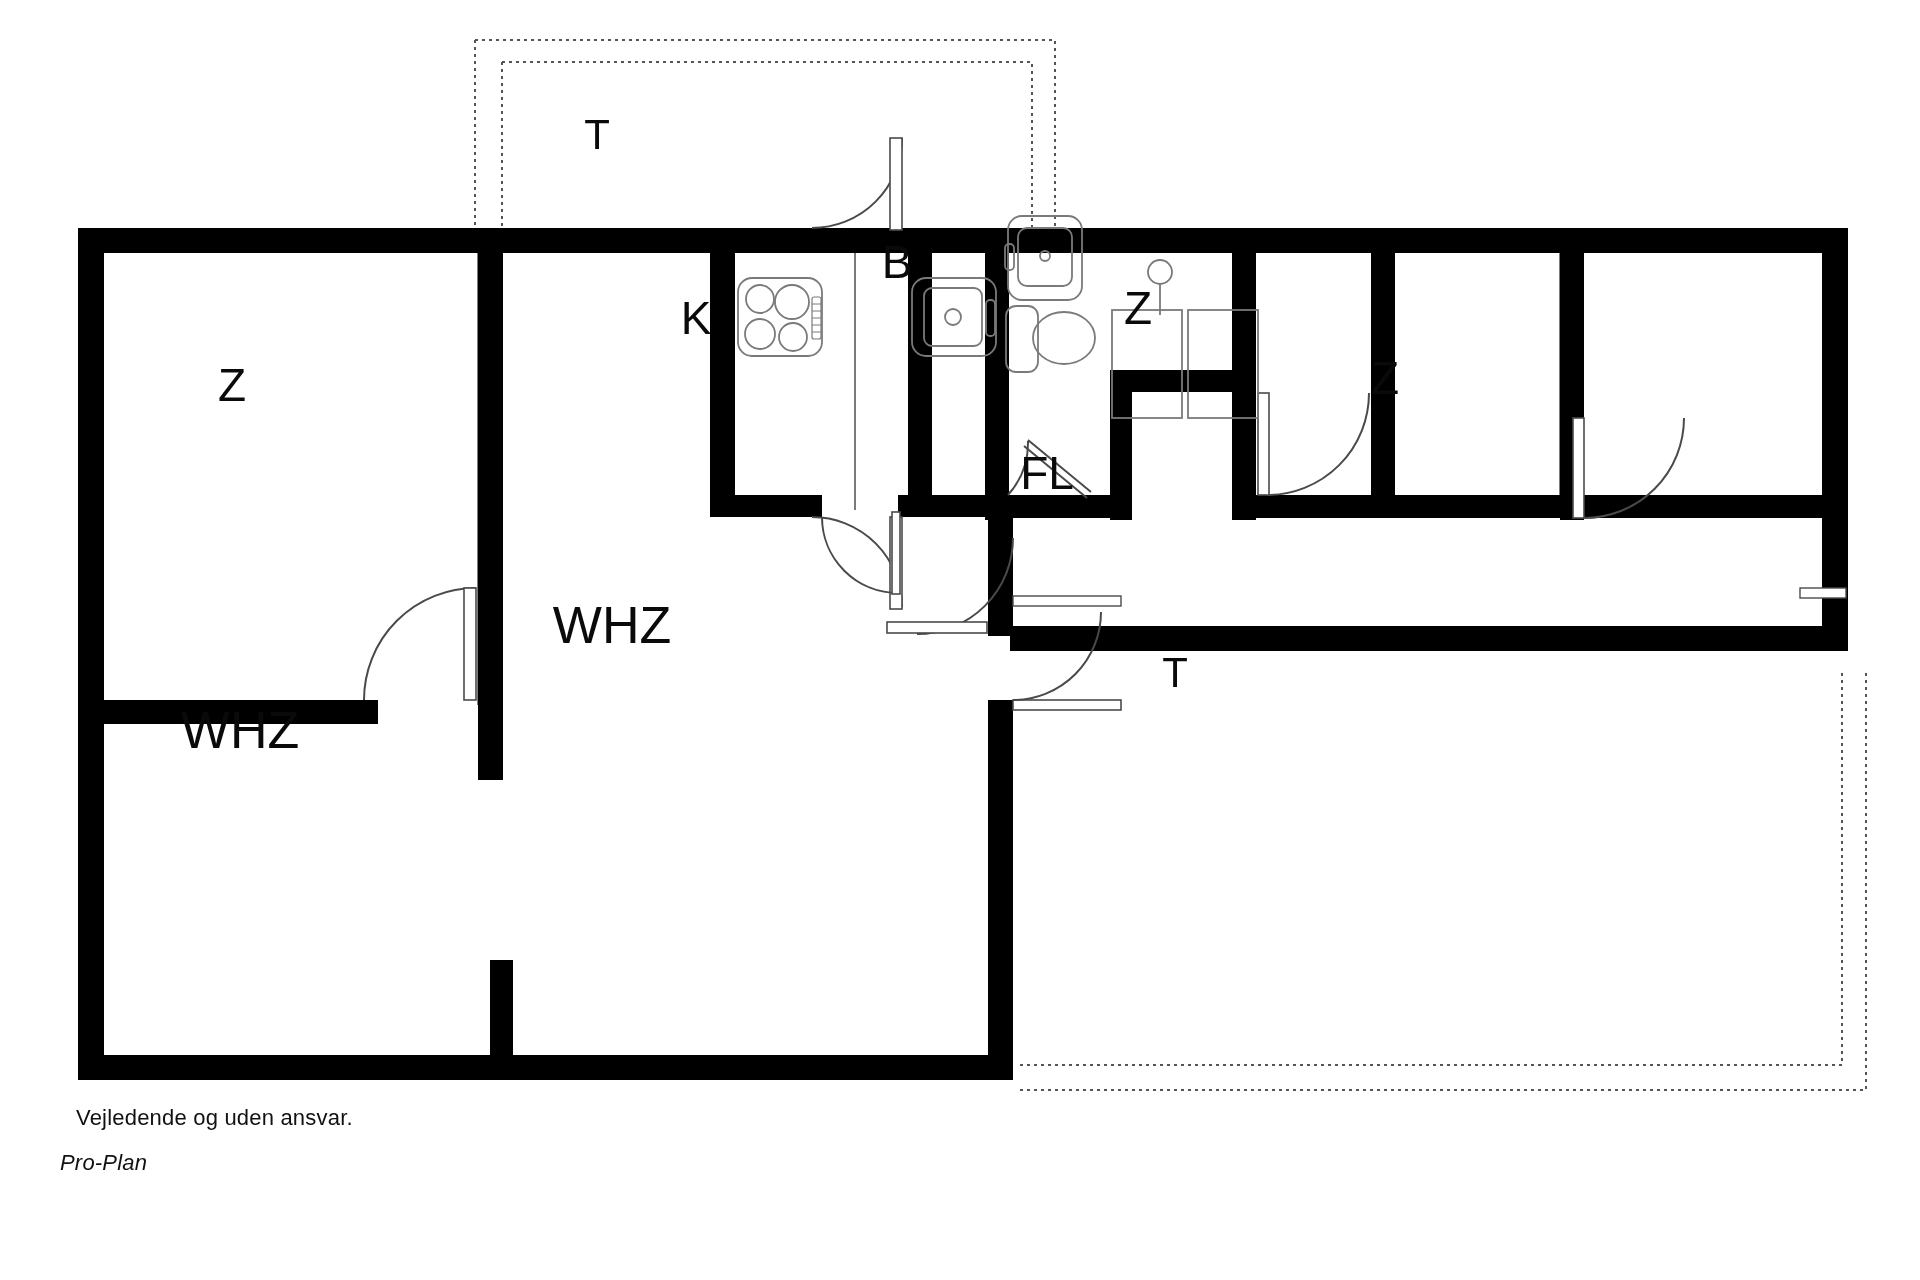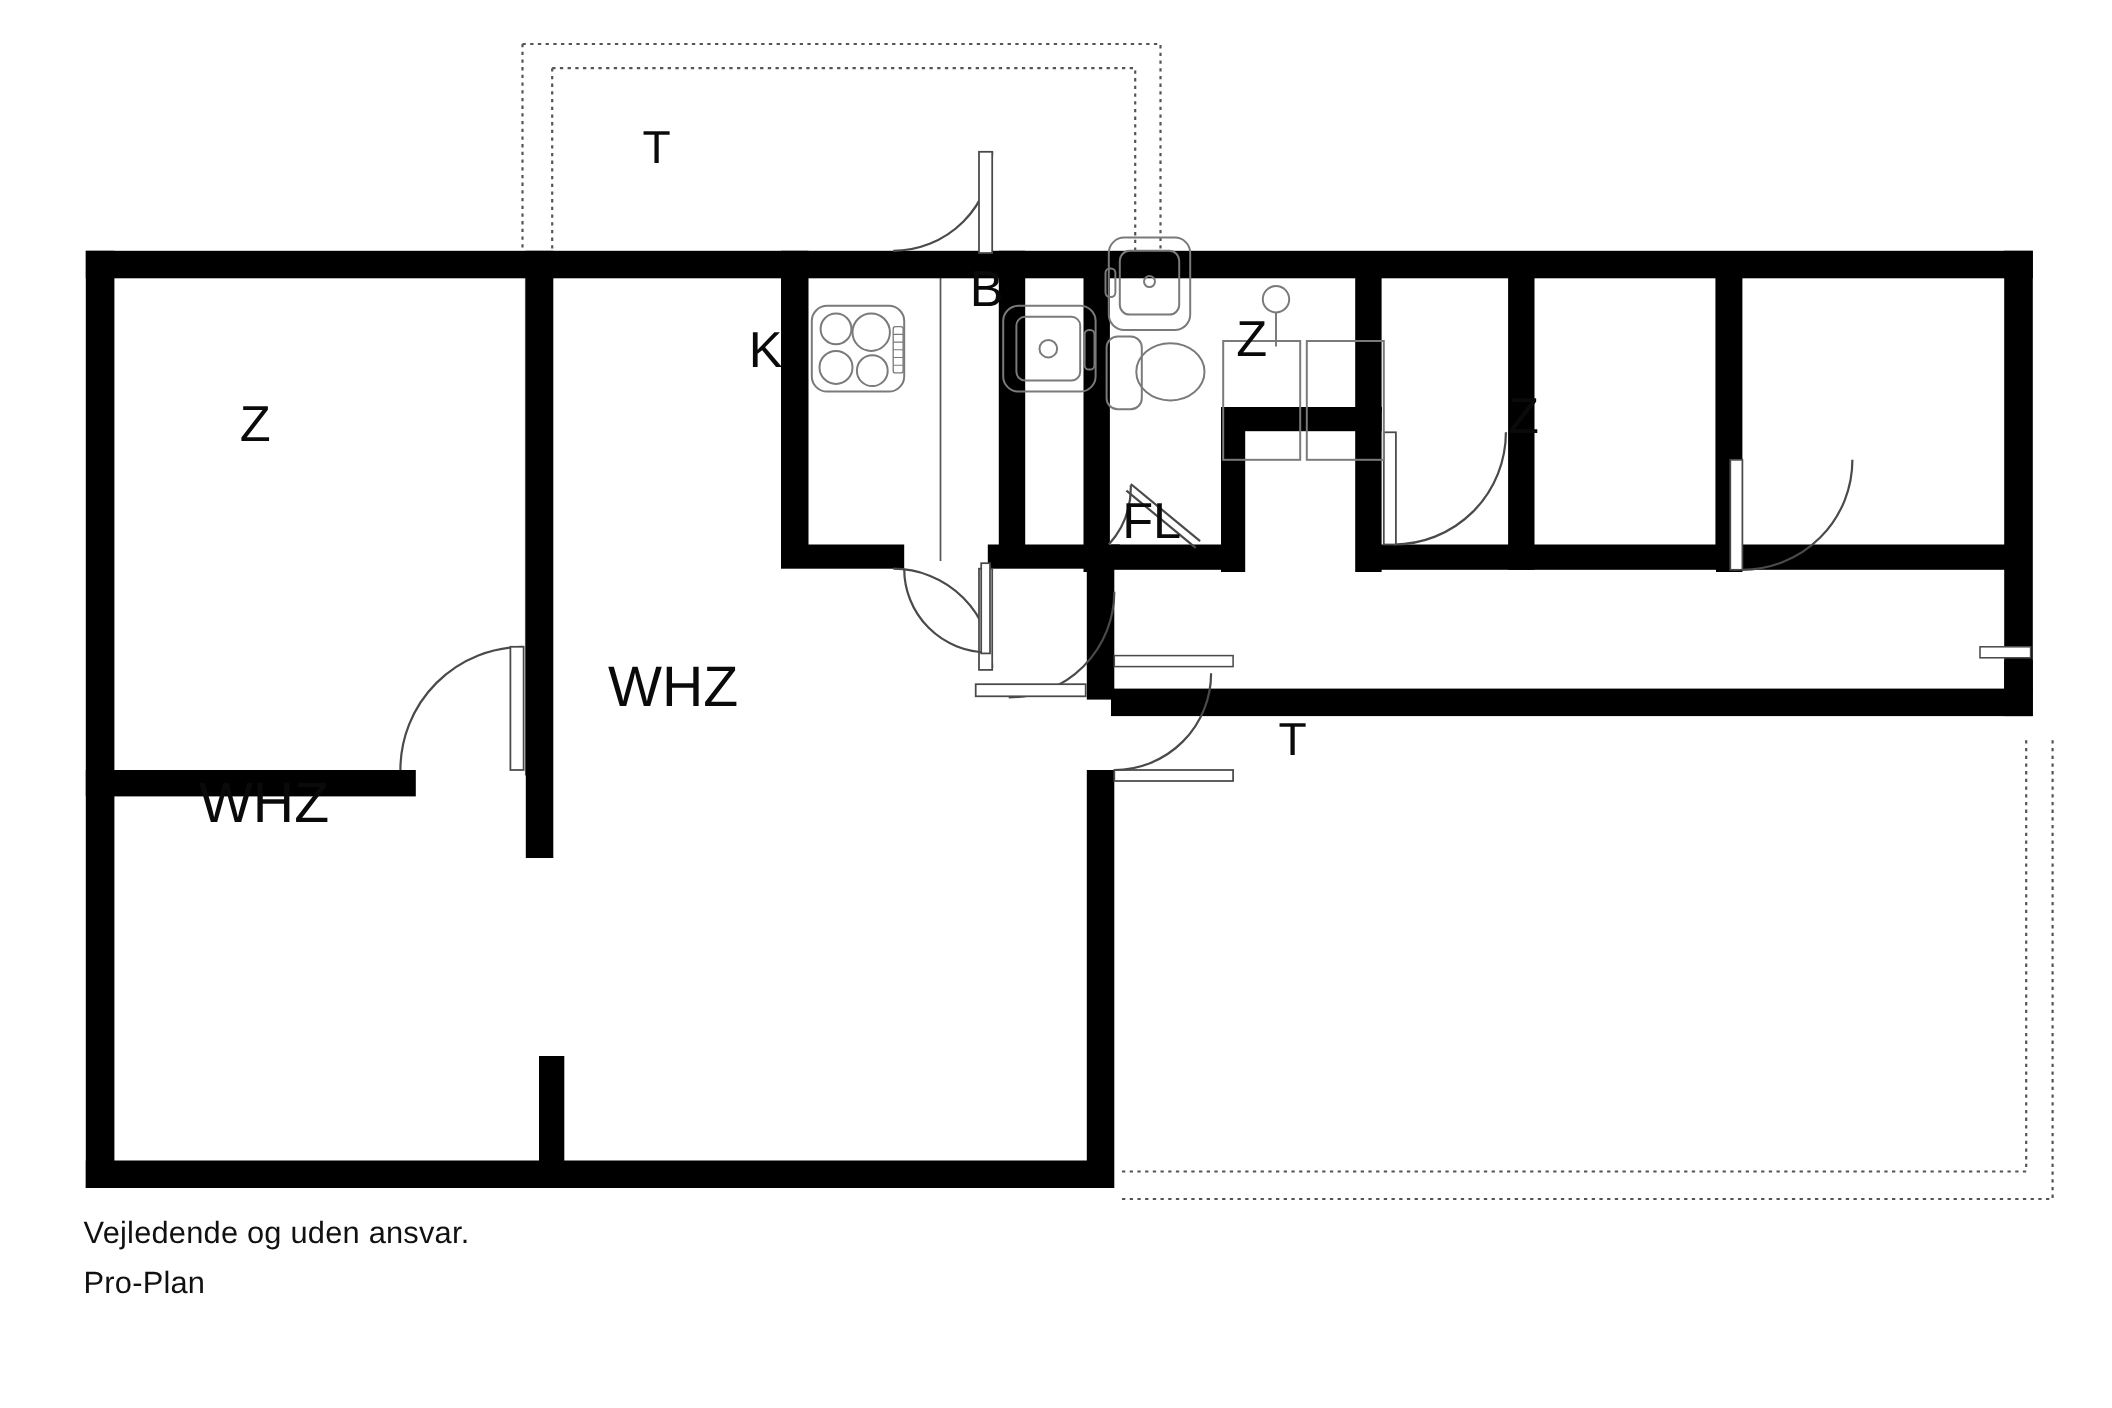--- a/index.html
+++ b/index.html
@@ -30,27 +30,27 @@
   .room-label {
     font-family: "Liberation Sans", sans-serif;
     fill: #0a0a0a;
     text-anchor: middle;
     dominant-baseline: central;
     font-weight: 400;
   }
   .caption-text {
     position: absolute;
     font-family: "Liberation Sans", sans-serif;
-    font-size: 28px;
+    font-size: 22px;
     color: #111111;
     white-space: nowrap;
     letter-spacing: 0.2px;
   }
   #caption-line-1 { left: 76px; top: 1105px; }
-  #caption-line-2 { left: 76px; top: 1150px; }
+  #caption-line-2 { left: 60px; top: 1150px; font-style: italic; }
 </style>
 </head>
 <body>
 
 <div id="plan-root">
 
   <svg id="floorplan-svg" viewBox="0 0 1920 1280">
 
     <g fill="none" stroke="#555555" stroke-width="2">
       <path d="M 475 40 L 1055 40 L 1055 232" stroke-dasharray="3 4"></path>

